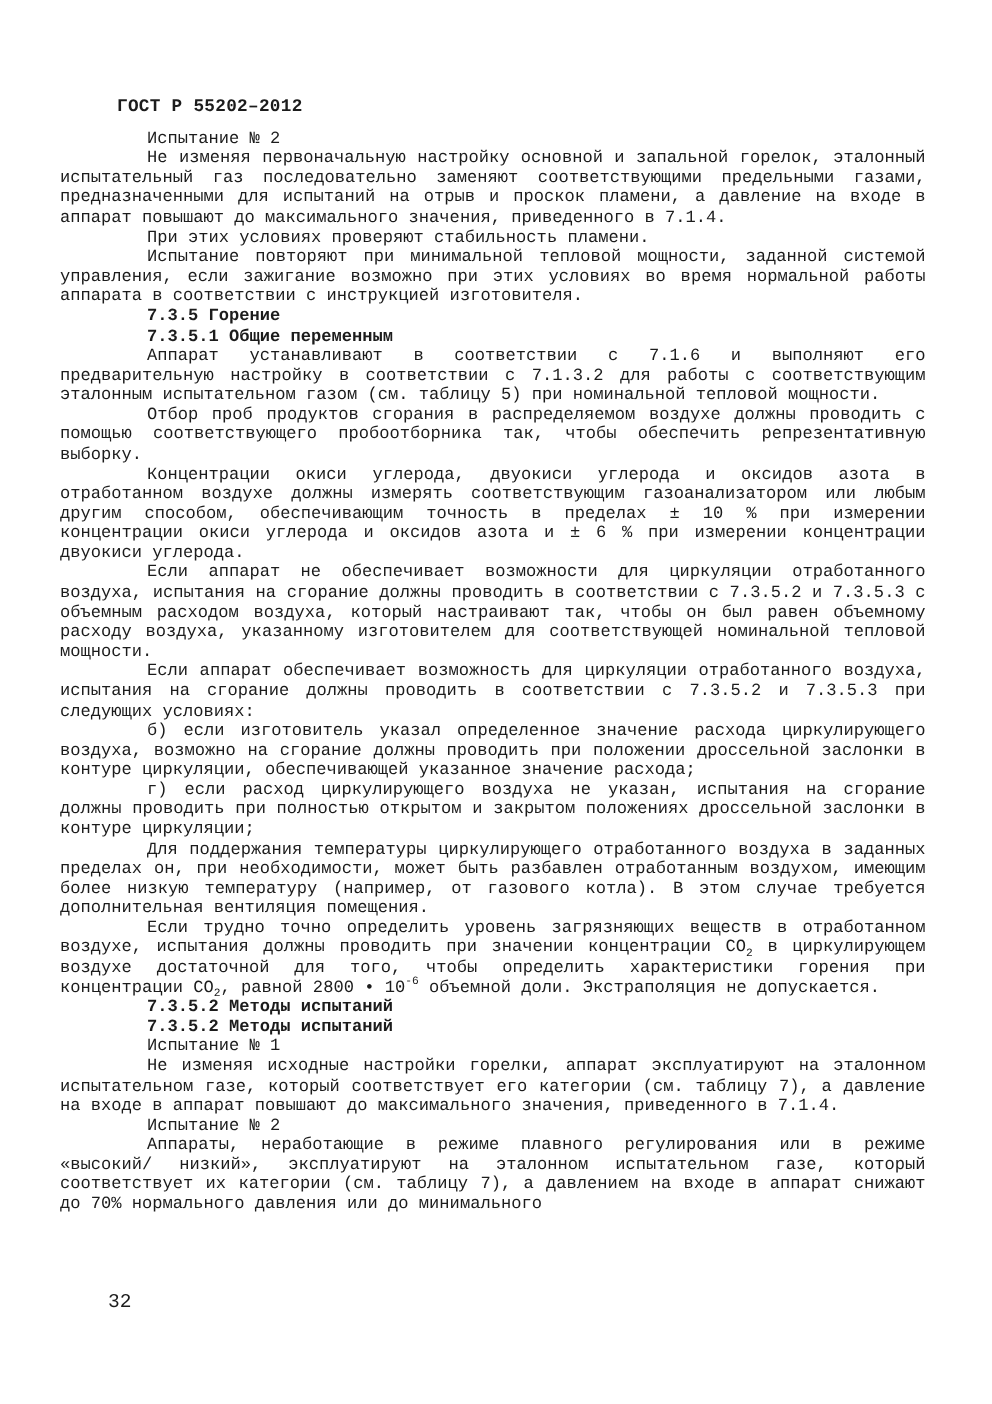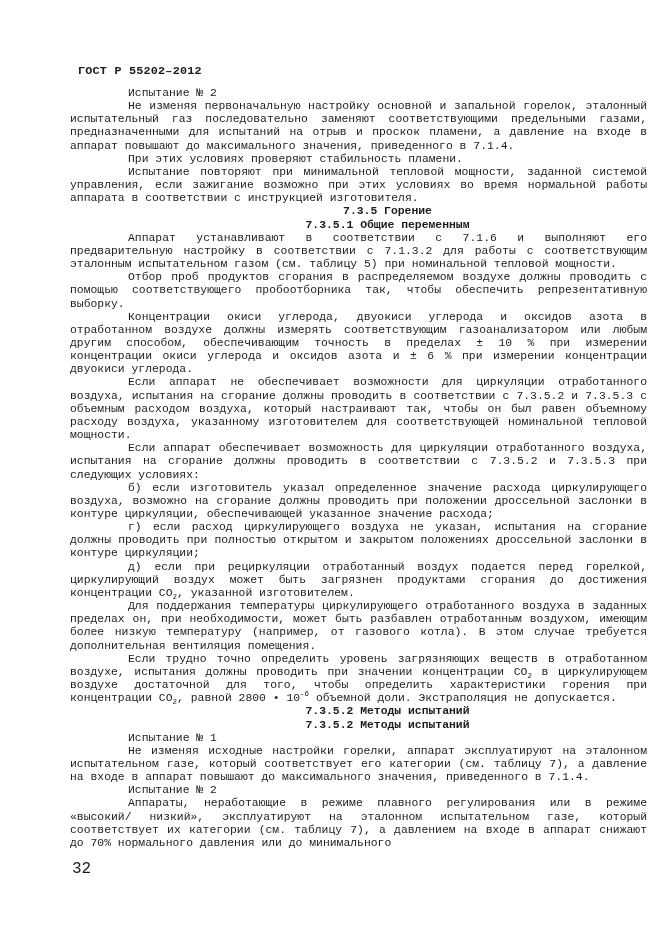--- a/index.html
+++ b/index.html
@@ -11,31 +11,31 @@
     color:#1c1c1c;
     overflow:hidden;
     padding-left:32px;
   }
   .doc-header {
     position:absolute; left:78px; top:64px;
     font-size:11.8px; font-weight:bold; letter-spacing:0.2px;
     white-space:nowrap;
   }
   .doc-body {
-    position:absolute; left:70px; top:87px; width:577px;
+    position:absolute; left:40px; top:87px; width:577px;
     font-size:11.4px; line-height:13.15px;
     text-align:justify;
   }
   p.para { margin:0; text-indent:58px; }
-  p.para.bold { font-weight:bold; text-align:center; }
+  p.para.bold { font-weight:bold; text-align:left; }
   .doc-body sub { font-size:7.5px; line-height:0; vertical-align:-3px; }
   .doc-body sup { font-size:7.5px; line-height:0; vertical-align:5px; }
   .page-number {
     position:absolute; left:72px; top:860px;
-    font-size:16px;
+    font-size:13px;
   }
 </style>
 </head>
 <body>
 
 <div class="page">
   <div class="doc-header">ГОСТ Р 55202–2012</div>
 
   <div class="doc-body">
       <p class="para">Испытание № 2</p>
@@ -44,21 +44,20 @@
       <p class="para">Испытание повторяют при минимальной тепловой мощности, заданной системой управления, если зажигание возможно при этих условиях во время нормальной работы аппарата в соответствии с инструкцией изготовителя.</p>
       <p class="para bold">7.3.5  Горение</p>
       <p class="para bold">7.3.5.1  Общие переменным</p>
       <p class="para">Аппарат устанавливают в соответствии с 7.1.6 и выполняют его предварительную настройку в соответствии с 7.1.3.2 для работы с соответствующим эталонным испытательном газом (см. таблицу 5) при номинальной тепловой мощности.</p>
       <p class="para">Отбор проб продуктов сгорания в распределяемом воздухе должны проводить с помощью соответствующего пробоотборника так, чтобы обеспечить репрезентативную выборку.</p>
       <p class="para">Концентрации окиси углерода, двуокиси углерода и оксидов азота в отработанном воздухе должны измерять соответствующим газоанализатором или любым другим способом, обеспечивающим точность в пределах ± 10 % при измерении концентрации окиси углерода и оксидов азота и ± 6 % при измерении концентрации двуокиси углерода.</p>
       <p class="para">Если аппарат не обеспечивает возможности для циркуляции отработанного воздуха, испытания на сгорание должны проводить в соответствии с 7.3.5.2 и 7.3.5.3 с объемным расходом воздуха, который настраивают так, чтобы он был равен объемному расходу воздуха, указанному изготовителем для соответствующей номинальной тепловой мощности.</p>
       <p class="para">Если аппарат обеспечивает возможность для циркуляции отработанного воздуха, испытания на сгорание должны проводить в соответствии с 7.3.5.2 и 7.3.5.3 при следующих условиях:</p>
       <p class="para">б) если изготовитель указал определенное значение расхода циркулирующего воздуха, возможно на сгорание должны проводить при положении дроссельной заслонки в контуре циркуляции, обеспечивающей указанное значение расхода;</p>
       <p class="para">г)  если расход циркулирующего воздуха не указан, испытания на сгорание должны проводить при полностью открытом и закрытом положениях дроссельной заслонки в контуре циркуляции;</p>
-      <p class="para">д) если при рециркуляции отработанный воздух подается перед горелкой, циркулирующий воздух может быть загрязнен продуктами сгорания до достижения концентрации CO<sub>2</sub>, указанной изготовителем.</p>
       <p class="para">Для поддержания температуры циркулирующего отработанного воздуха в заданных пределах он, при необходимости, может быть разбавлен отработанным воздухом, имеющим более низкую температуру (например, от газового котла). В этом случае требуется дополнительная вентиляция помещения.</p>
       <p class="para">Если трудно точно определить уровень загрязняющих веществ в отработанном воздухе, испытания должны проводить при значении концентрации CO<sub>2</sub> в циркулирующем воздухе достаточной для того, чтобы определить характеристики горения при концентрации CO<sub>2</sub>, равной 2800 • 10<sup>-6</sup> объемной доли. Экстраполяция не допускается.</p>
       <p class="para bold">7.3.5.2 Методы испытаний</p>
       <p class="para bold">7.3.5.2 Методы испытаний</p>
       <p class="para">Испытание № 1</p>
       <p class="para">Не изменяя исходные настройки горелки, аппарат эксплуатируют на эталонном испытательном газе, который соответствует его категории (см. таблицу 7), а давление на входе в аппарат повышают до максимального значения, приведенного в 7.1.4.</p>
       <p class="para">Испытание № 2</p>
       <p class="para">Аппараты, неработающие в режиме плавного регулирования или в режиме «высокий/ низкий», эксплуатируют на эталонном испытательном газе, который соответствует их категории (см. таблицу 7), а давлением на входе в аппарат снижают до 70% нормального давления или до минимального</p>
     </div>
 

